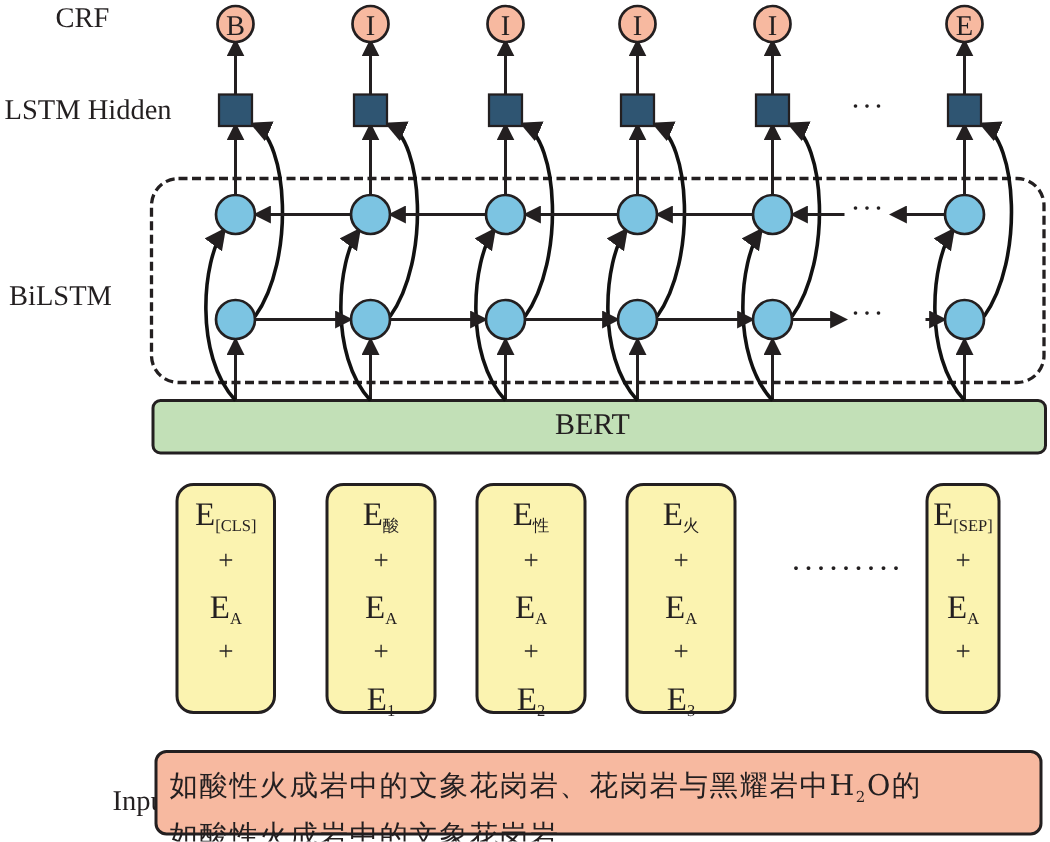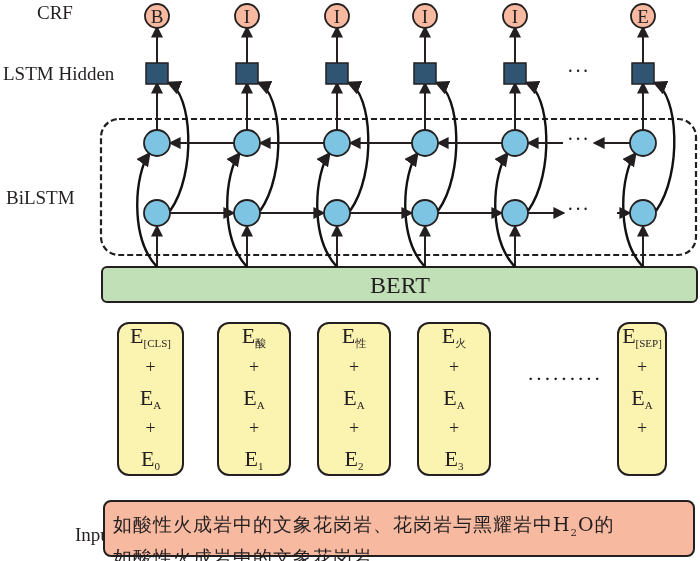--- a/index.html
+++ b/index.html
@@ -1,20 +1,20 @@
 <!DOCTYPE html>
 <html><head>
 <meta charset="utf-8">
 <style>
   html,body{margin:0;padding:0;background:#fff;}
   body{width:700px;height:561px;position:relative;overflow:hidden;font-family:"DejaVu Serif","Liberation Serif",serif;color:#231f20;}
   svg{position:absolute;left:0;top:0;}
   .lbl{position:absolute;font-family:"Liberation Serif","DejaVu Serif",serif;font-size:19px;color:#231f20;white-space:nowrap;}
   .emb{position:absolute;top:322px;height:154px;background:#fbf3b0;border:2px solid #231f20;border-radius:12px;box-sizing:border-box;font-family:"Liberation Serif",serif;text-align:center;}
-  .emb .row{height:30.8px;line-height:24px;font-size:22px;}
+  .emb .row{height:30.8px;line-height:37px;font-size:22px;}
   .emb .plus{font-size:18px;}
   .emb sub{font-size:11px;vertical-align:-4px;}
   .input-box{position:absolute;left:103px;top:500px;width:592px;height:57px;background:#f7b9a0;border:2px solid #231f20;border-radius:8px;box-sizing:border-box;padding:10px 8px;font-family:"DejaVu Serif","Liberation Serif",serif;font-size:19px;line-height:25px;letter-spacing:1px;}
   .input-box sub{font-size:10px;}
   .dots{position:absolute;font-family:"Liberation Serif",serif;font-size:20px;letter-spacing:1px;}
 </style>
 </head>
 <body>
 
 <svg id="diagram" width="700" height="561" viewBox="0 0 700 561">
@@ -102,34 +102,33 @@
       <circle cx="643" cy="143" r="13" fill="#7cc4e2" stroke="#231f20" stroke-width="1.8"></circle>
       <rect x="632" y="63" width="22" height="21" fill="#2f5572" stroke="#231f20" stroke-width="1.5"></rect>
       <circle cx="643" cy="16" r="12" fill="#f7b9a0" stroke="#231f20" stroke-width="1.8"></circle>
       <text x="643" y="23" text-anchor="middle" font-family="Liberation Serif, serif" font-size="19" fill="#231f20">E</text>
     </g>
 </svg>
 
 <div class="lbl" style="left:37px;top:2px;">CRF</div>
 <div class="lbl" style="left:3px;top:63px;">LSTM  Hidden</div>
 <div class="lbl" style="left:6px;top:170px;margin-top:17px;">BiLSTM</div>
-<div class="lbl" style="left:370px;top:272px;font-size:24px;">BERT</div>
+<div class="lbl" style="left:370px;top:272px;font-size:20px;">BERT</div>
 
 <div id="crf-tags"></div>
 
 <div class="dots" style="left:567px;top:60px;">···</div>
 <div class="dots" style="left:567px;top:128px;">···</div>
 <div class="dots" style="left:567px;top:198px;">···</div>
 
 <div class="emb" style="left:117px;width:67px;">
   <div class="row"><span>E</span><sub>[CLS]</sub></div>
   <div class="row plus">+</div>
   <div class="row"><span>E</span><sub>A</sub></div>
   <div class="row plus">+</div>
-  <div class="row"><span>E</span><sub>0</sub></div>
 </div>
 <div class="emb" style="left:217px;width:74px;border-radius:12px;">
   <div class="row"><span>E</span><sub>酸</sub></div>
   <div class="row plus">+</div>
   <div class="row"><span>E</span><sub>A</sub></div>
   <div class="row plus">+</div>
   <div class="row"><span>E</span><sub>1</sub></div>
 </div>
 <div class="emb" style="left:317px;width:74px;font-family:Liberation Serif, serif;">
   <div class="row"><span>E</span><sub>性</sub></div>

